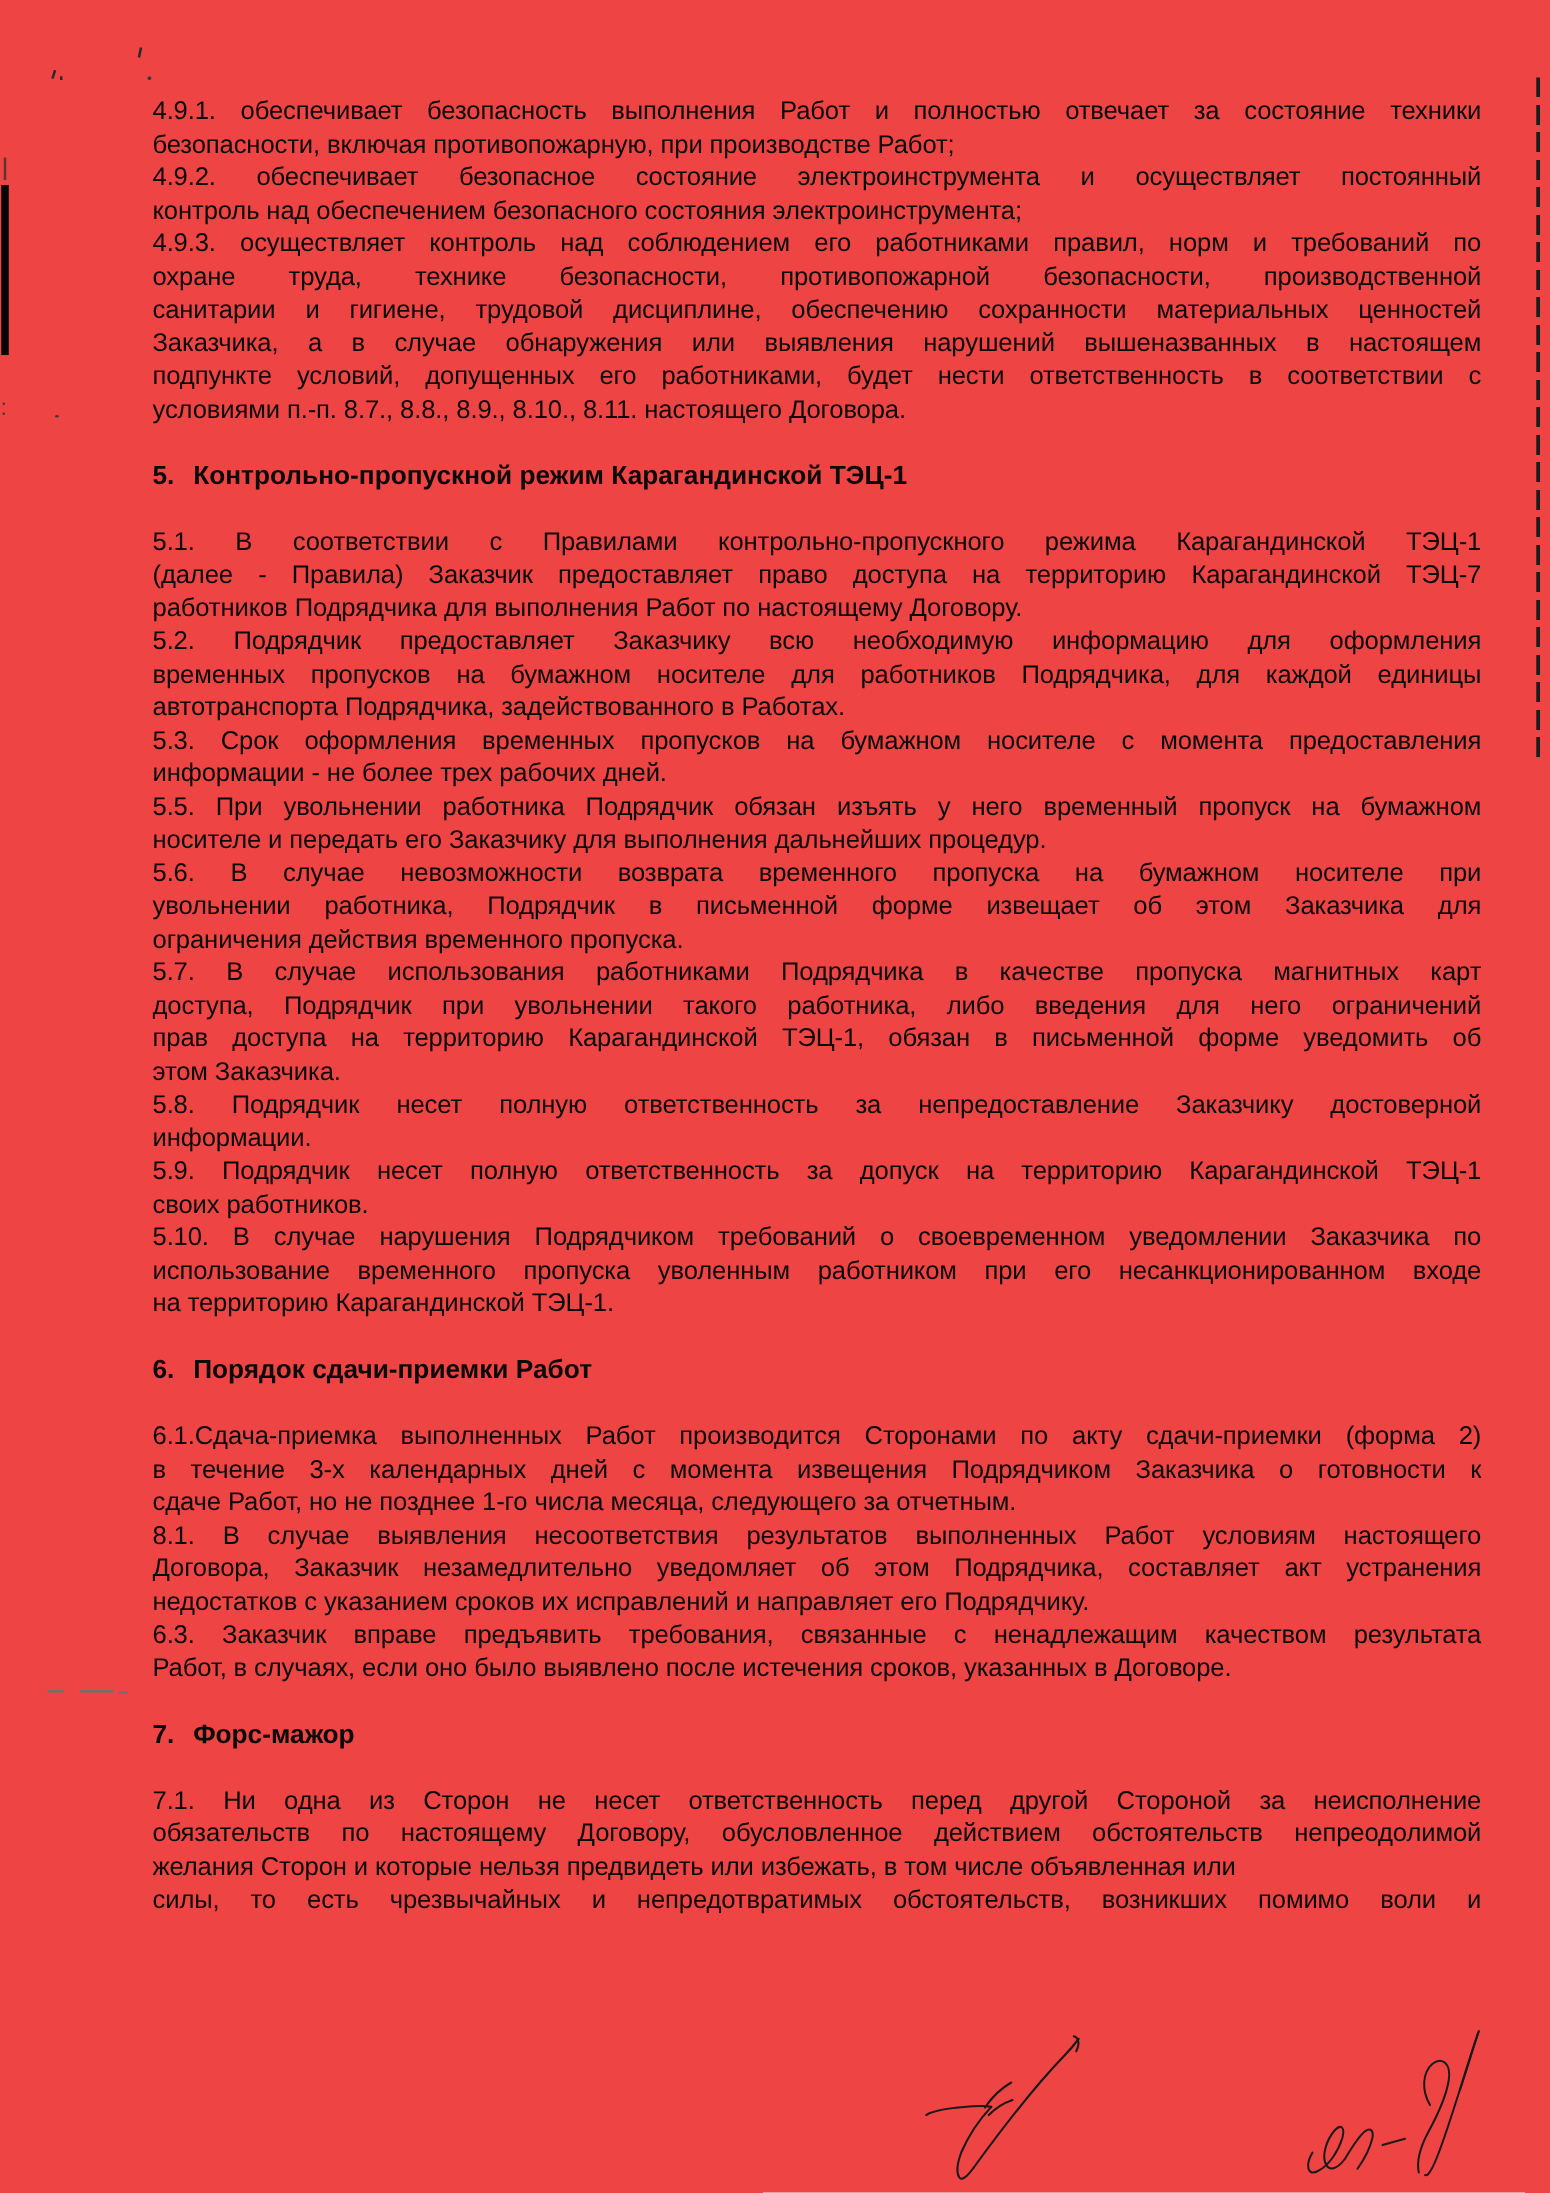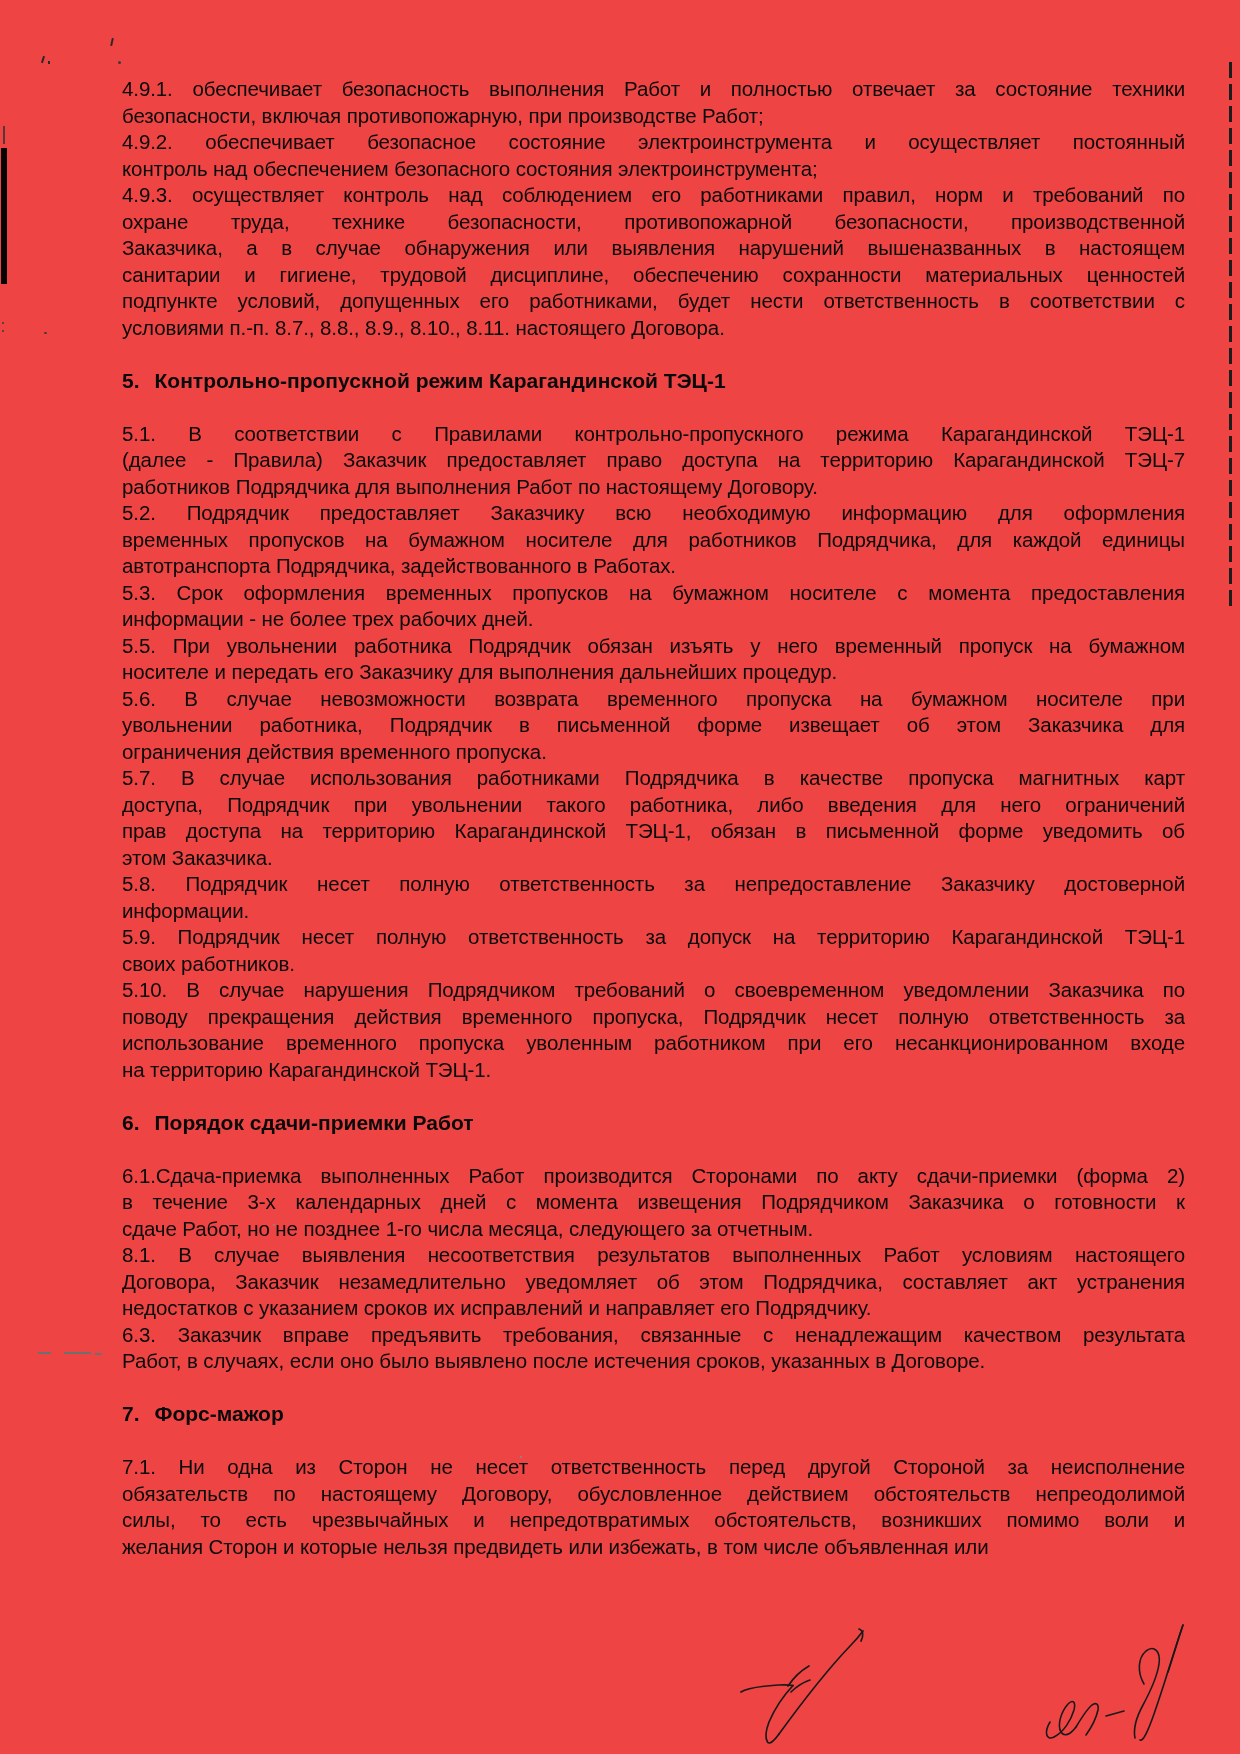--- a/index.html
+++ b/index.html
@@ -95,22 +95,22 @@
         <div class="line">4.9.1. обеспечивает безопасность выполнения Работ и полностью отвечает за состояние техники</div>
         <div class="line last">безопасности, включая противопожарную, при производстве Работ;</div>
       </div>
       <div class="para">
         <div class="line">4.9.2. обеспечивает безопасное состояние электроинструмента и осуществляет постоянный</div>
         <div class="line last">контроль над обеспечением безопасного состояния электроинструмента;</div>
       </div>
       <div class="para">
         <div class="line">4.9.3. осуществляет контроль над соблюдением его работниками правил, норм и требований по</div>
         <div class="line">охране труда, технике безопасности, противопожарной безопасности, производственной</div>
+        <div class="line">санитарии и гигиене, трудовой дисциплине, обеспечению сохранности материальных ценностей</div>
         <div class="line">Заказчика, а в случае обнаружения или выявления нарушений вышеназванных в настоящем</div>
-        <div class="line">санитарии и гигиене, трудовой дисциплине, обеспечению сохранности материальных ценностей</div>
         <div class="line">подпункте условий, допущенных его работниками, будет нести ответственность в соответствии с</div>
         <div class="line last">условиями п.-п. 8.7., 8.8., 8.9., 8.10., 8.11. настоящего Договора.</div>
       </div>
       <div class="heading"><span class="heading-number">5.</span><span class="heading-title">Контрольно-пропускной режим Карагандинской ТЭЦ-1</span></div>
       <div class="para">
         <div class="line">5.1. В соответствии с Правилами контрольно-пропускного режима Карагандинской ТЭЦ-1</div>
         <div class="line">(далее - Правила) Заказчик предоставляет право доступа на территорию Карагандинской ТЭЦ-7</div>
         <div class="line last">работников Подрядчика для выполнения Работ по настоящему Договору.</div>
       </div>
       <div class="para">
@@ -140,21 +140,20 @@
       <div class="para">
         <div class="line">5.8. Подрядчик несет полную ответственность за непредоставление Заказчику достоверной</div>
         <div class="line last">информации.</div>
       </div>
       <div class="para">
         <div class="line">5.9. Подрядчик несет полную ответственность за допуск на территорию Карагандинской ТЭЦ-1</div>
         <div class="line last">своих работников.</div>
       </div>
       <div class="para">
         <div class="line">5.10. В случае нарушения Подрядчиком требований о своевременном уведомлении Заказчика по</div>
-        <div class="line">поводу прекращения действия временного пропуска,  Подрядчик несет полную ответственность за</div>
         <div class="line">использование временного пропуска уволенным работником при его несанкционированном входе</div>
         <div class="line last">на территорию Карагандинской ТЭЦ-1.</div>
       </div>
       <div class="heading"><span class="heading-number">6.</span><span class="heading-title">Порядок сдачи-приемки Работ</span></div>
       <div class="para">
         <div class="line">6.1.Сдача-приемка выполненных Работ производится Сторонами по акту сдачи-приемки (форма 2)</div>
         <div class="line">в течение 3-х календарных дней с момента извещения Подрядчиком Заказчика о готовности к</div>
         <div class="line last">сдаче Работ, но не позднее 1-го числа месяца, следующего за отчетным.</div>
       </div>
       <div class="para">
@@ -163,22 +162,22 @@
         <div class="line last">недостатков с указанием сроков их исправлений и направляет его Подрядчику.</div>
       </div>
       <div class="para">
         <div class="line">6.3. Заказчик вправе предъявить требования, связанные с ненадлежащим качеством результата</div>
         <div class="line last">Работ, в случаях, если оно было выявлено после истечения сроков, указанных в Договоре.</div>
       </div>
       <div class="heading"><span class="heading-number">7.</span><span class="heading-title">Форс-мажор</span></div>
       <div class="para">
         <div class="line">7.1. Ни одна из Сторон не несет ответственность перед другой Стороной за неисполнение</div>
         <div class="line">обязательств по настоящему Договору, обусловленное действием обстоятельств непреодолимой</div>
+        <div class="line last">желания Сторон и которые нельзя предвидеть или избежать, в том числе объявленная или</div>
         <div class="line">силы, то есть чрезвычайных и непредотвратимых обстоятельств, возникших помимо воли и</div>
-        <div class="line last">желания Сторон и которые нельзя предвидеть или избежать, в том числе объявленная или</div>
       </div>
     </div>
 
   <div class="sig sig-left">
     <svg width="145" height="128" viewBox="0 0 145 128" fill="none" xmlns="http://www.w3.org/2000/svg">
       <g stroke="#1a1a1a" stroke-width="1.7" stroke-linecap="round" fill="none">
         <path d="M8 66 C 14 62, 30 60, 45 59 C 52 58.6, 57 58.8, 60 59.5"></path>
         <path d="M60 59.5 C 52 68, 42 82, 36 96 C 33 104, 32 112, 34.5 116 C 36.5 119, 41 115, 46 108"></path>
         <path d="M46 108 C 62 86, 92 46, 118 19 C 123 14, 127 9, 130 5"></path>
         <path d="M126 3 C 130 4, 131 9, 128 15"></path>

